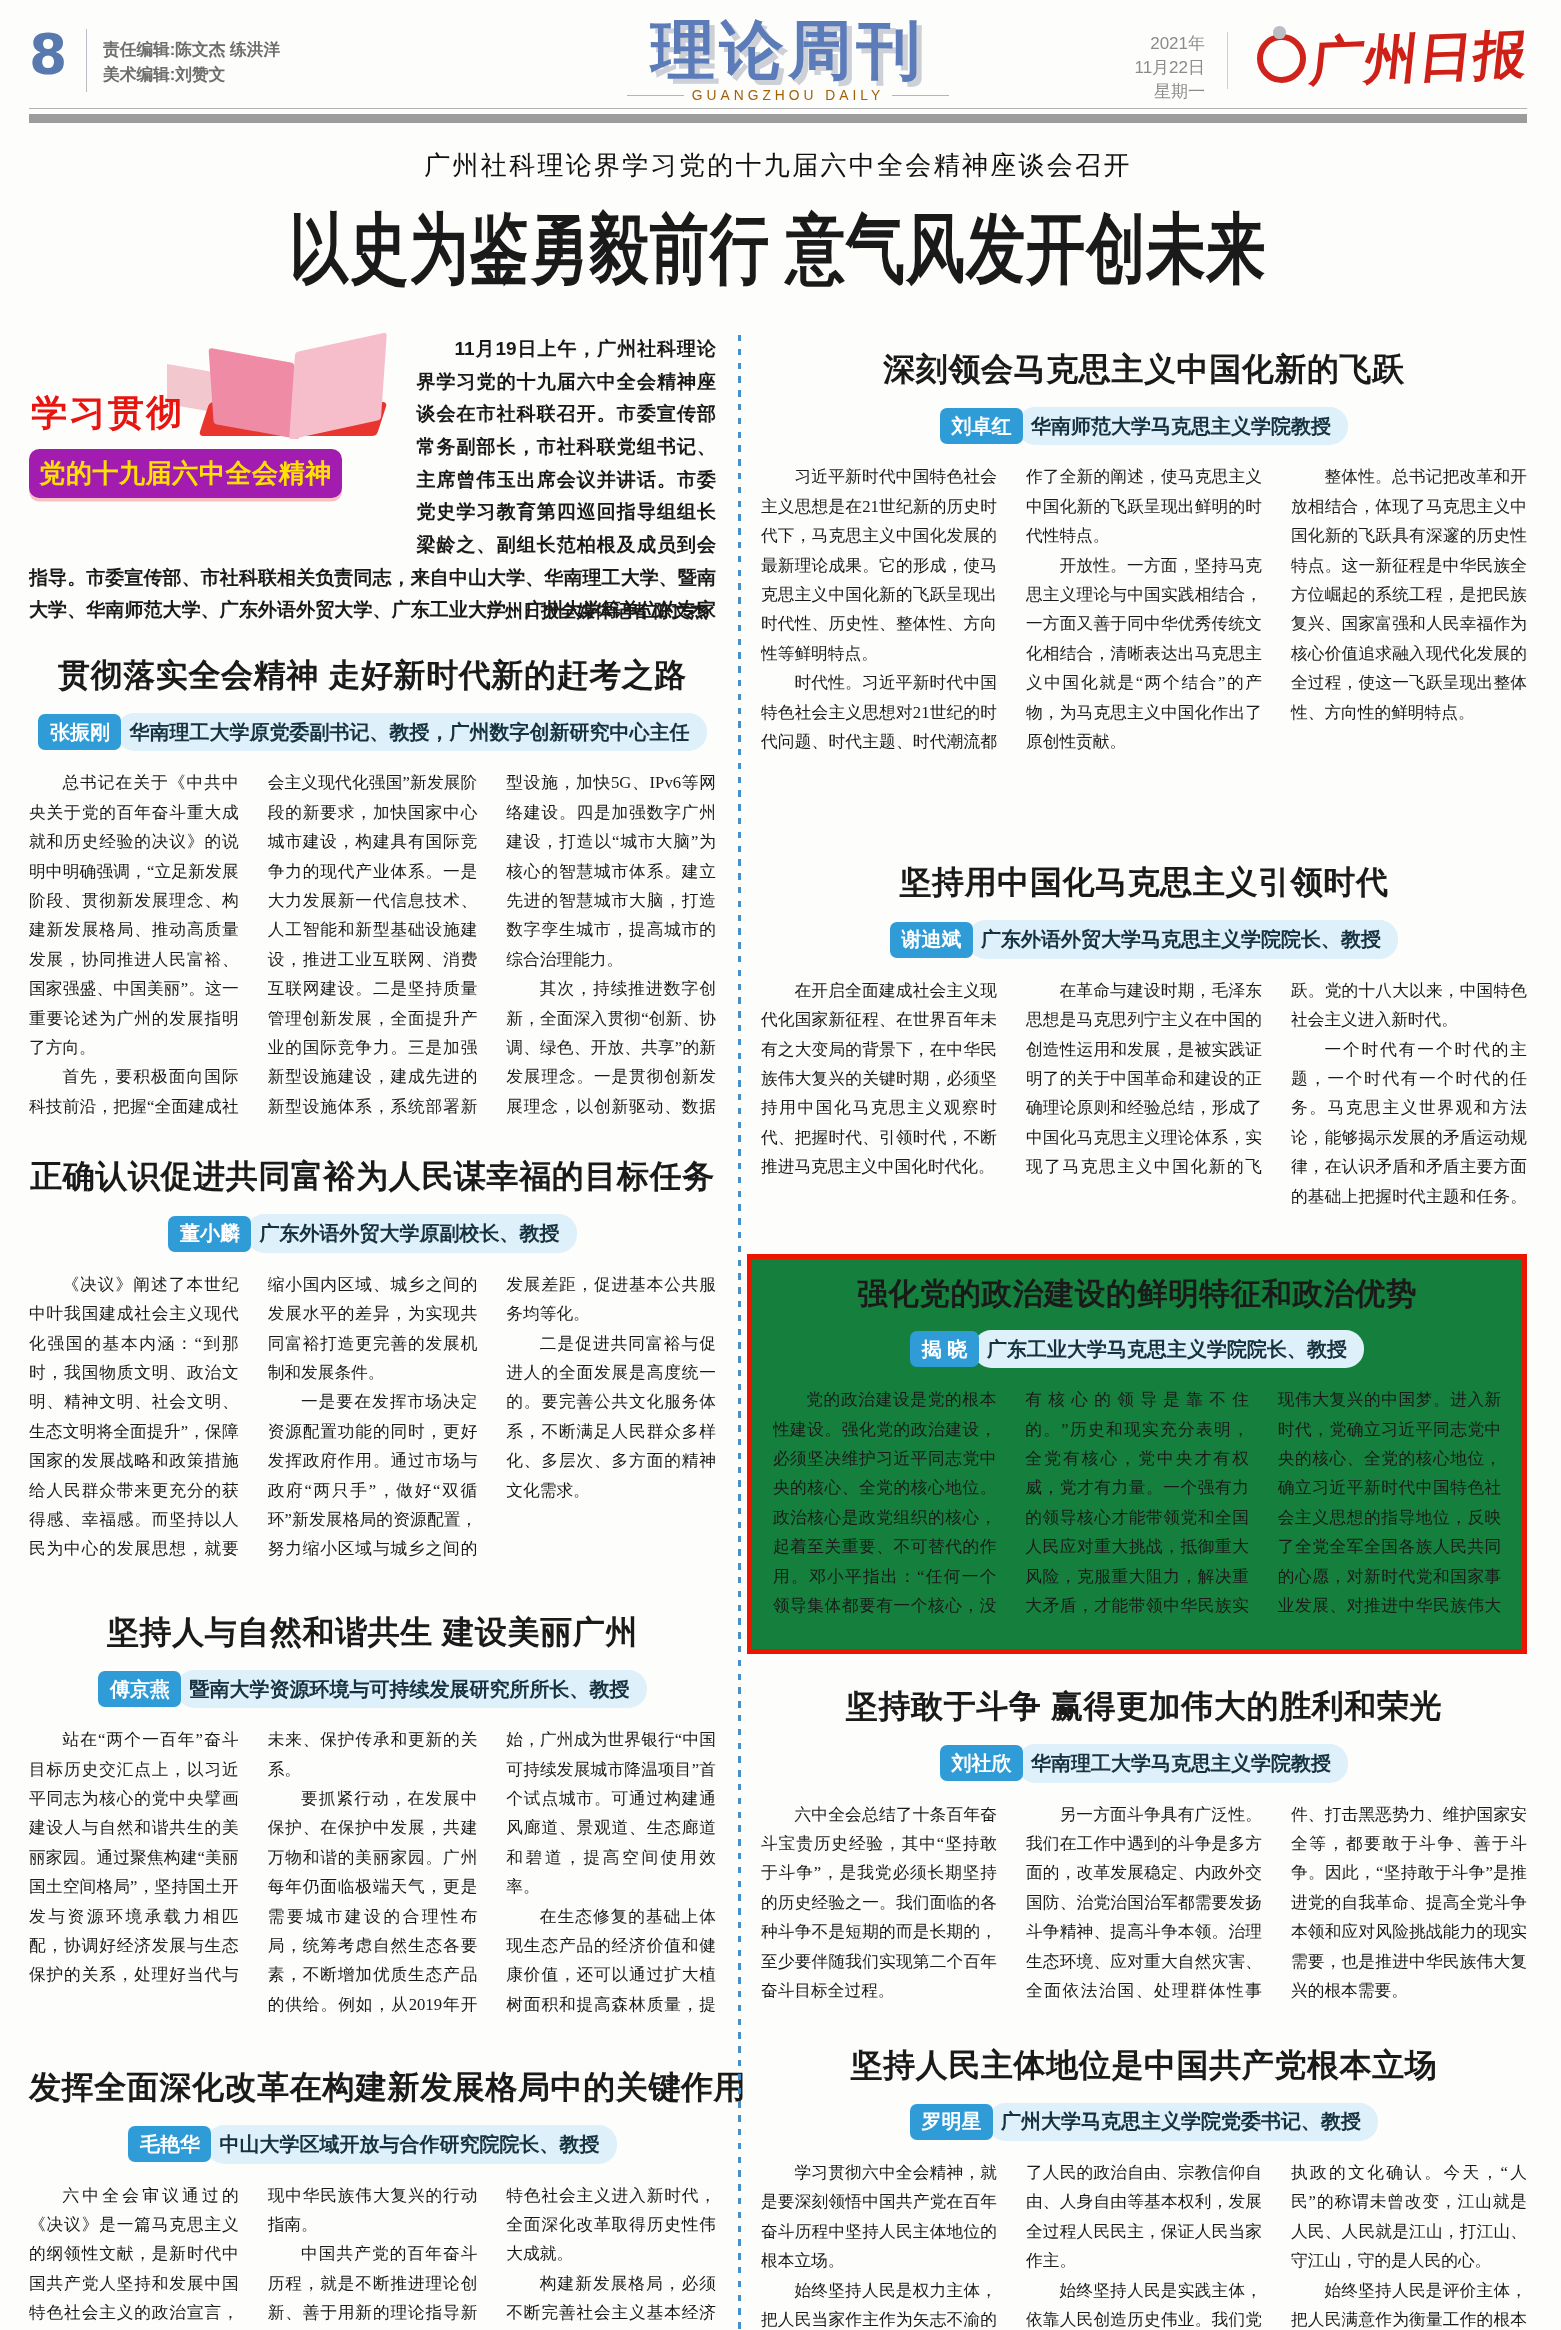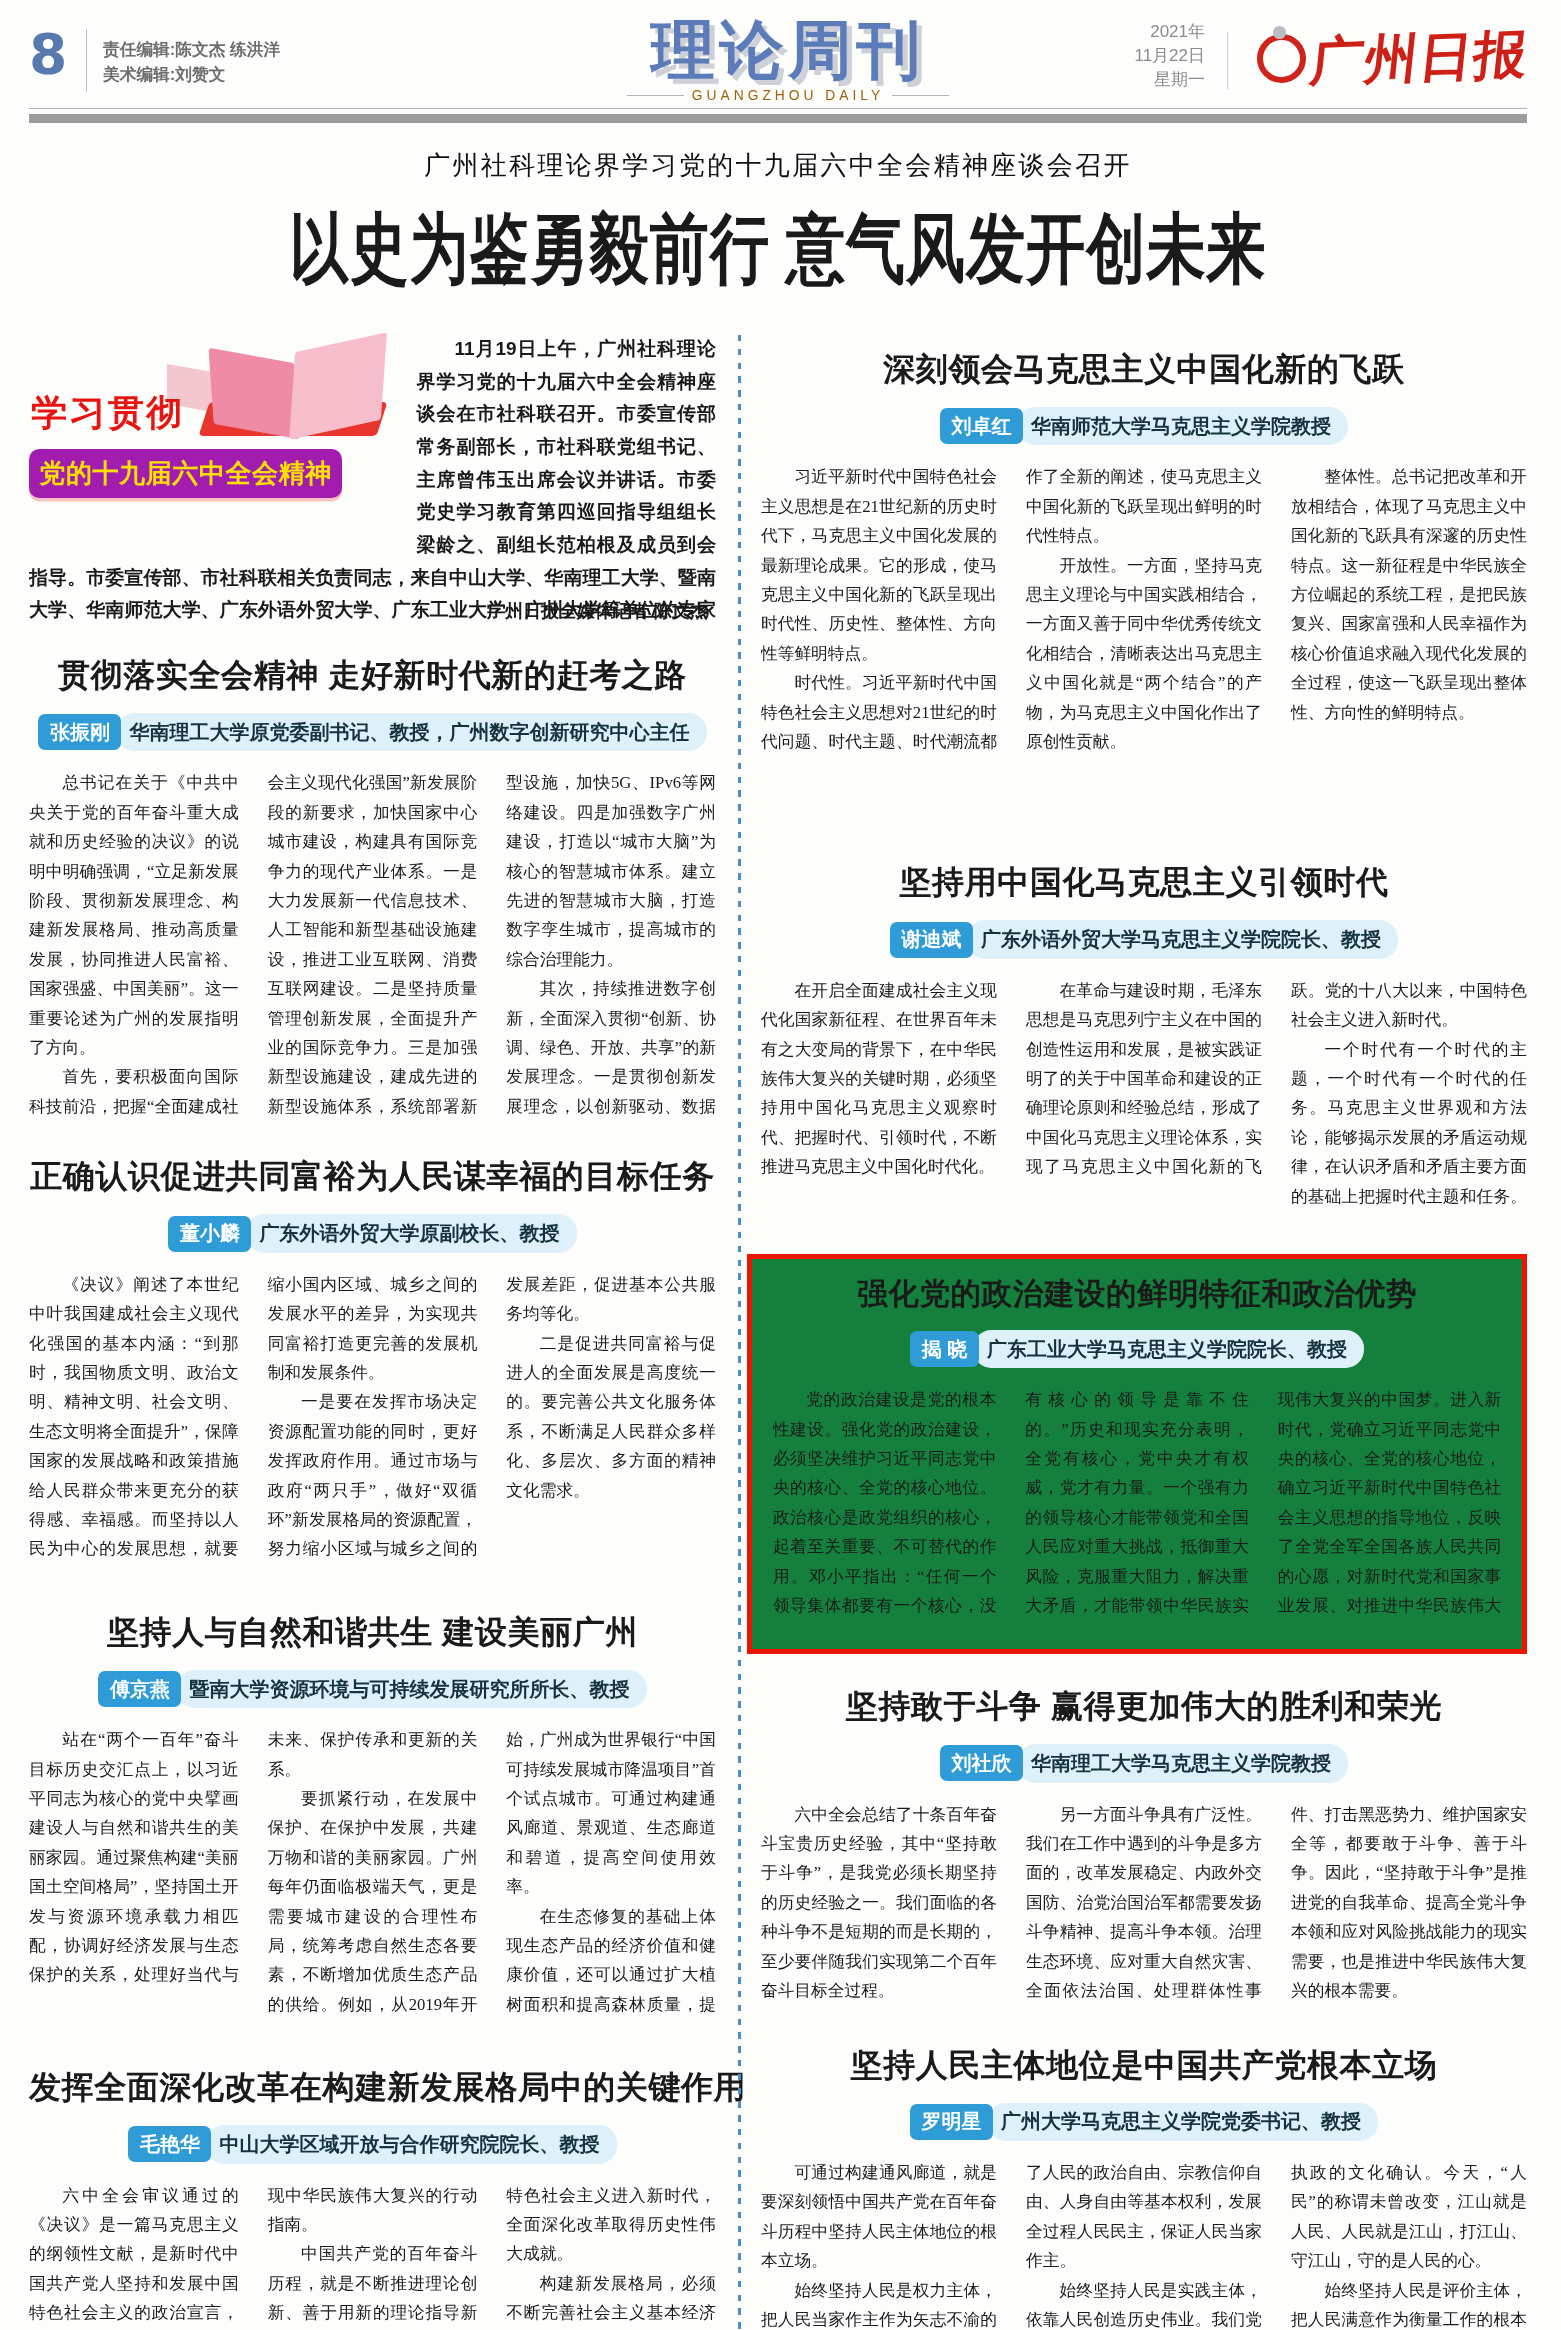--- a/index.html
+++ b/index.html
@@ -14,21 +14,21 @@
     font-weight:900;font-size:55px;line-height:1;color:#5779ae;}
   .hdr-vline{position:absolute;left:57px;top:11.5px;height:63px;width:1.1px;background:#b9bec4;}
   .editors{position:absolute;left:74px;top:19.5px;font-family:"Liberation Sans","DejaVu Sans",sans-serif;
     font-size:16.7px;line-height:1.55;color:#6d6d6d;font-weight:700;}
   .masthead{position:absolute;left:598px;top:0px;width:322px;text-align:center;}
   .masthead .cn{font-family:"Liberation Sans","DejaVu Sans",sans-serif;font-weight:900;font-size:64px;line-height:1.05;
     color:#5b7cb8;letter-spacing:4.6px;text-shadow:5.2px 5.2px 0 rgba(125,135,155,.38);}
   .masthead .en{margin-top:3.4px;display:flex;align-items:center;gap:8px;color:#a16207;
     font-family:"Liberation Sans","DejaVu Sans",sans-serif;font-size:13.8px;letter-spacing:4px;}
   .masthead .en::before,.masthead .en::after{content:"";flex:1;height:1.1px;background:#b5b5b5;}
-  .dateblk{position:absolute;right:322px;top:3px;text-align:right;color:#8b8b8b;
+  .dateblk{position:absolute;right:322px;top:15px;text-align:right;color:#8b8b8b;
     font-family:"Liberation Sans","DejaVu Sans",sans-serif;font-size:17px;line-height:1.4;}
   .hdr-vline2{position:absolute;right:299px;top:15px;height:57px;width:1.1px;background:#cfcfcf;}
   .brand{position:absolute;right:0;top:5.7px;display:flex;align-items:center;gap:4.6px;}
   .brand .ring{width:49px;height:49px;border:6.9px solid #d0231b;border-radius:50%;position:relative;box-sizing:border-box;}
   .brand .ring::before{content:"";position:absolute;left:10.3px;top:-13.8px;width:12.6px;height:12.6px;border-radius:50%;background:#b9bec4;}
   .brand .cn{font-size:53px;font-weight:900;color:#cf2017;transform:skewX(-8deg) rotate(-2deg);
     font-family:"Liberation Serif","DejaVu Serif",serif;letter-spacing:1.1px;}
   .rule-thin{height:1.7px;background:#b3b3b3;margin-top:4.6px;}
   .rule-bar{height:8.6px;background:#9c9c9c;margin-top:5.2px;}
   
@@ -250,21 +250,21 @@
           </div>
       </section>
 
       <section class="article">
         <h2>坚持人民主体地位是中国共产党根本立场</h2>
         <div class="byline">
           <span class="name-pill">罗明星</span>
           <span class="aff-pill">广州大学马克思主义学院党委书记、教授</span>
         </div>
         <div class="body b-i">
-            <p>可通过构建通风廊道，就是要深刻领悟中国共产党在百年奋斗历程中坚持人民主体地位的根本立场。</p>
+            <p>学习贯彻六中全会精神，就是要深刻领悟中国共产党在百年奋斗历程中坚持人民主体地位的根本立场。</p>
             <p>始终坚持人民是权力主体，把人民当家作主作为矢志不渝的价值追求。中国共产党彻底结束了旧中国一盘散沙的局面，确定了人民的政治自由、宗教信仰自由、人身自由等基本权利，发展全过程人民民主，保证人民当家作主。</p>
             <p>始终坚持人民是实践主体，依靠人民创造历史伟业。我们党依靠人民赢得了革命、建设和改革的伟大胜利，依靠人民获得了执政的文化确认。今天，“人民”的称谓未曾改变，江山就是人民、人民就是江山，打江山、守江山，守的是人民的心。</p>
             <p>始终坚持人民是评价主体，把人民满意作为衡量工作的根本标准，永远保持同人民群众的血肉联系。</p>
           </div>
       </section>
 
     </div>
   </div>
 </div>
 

